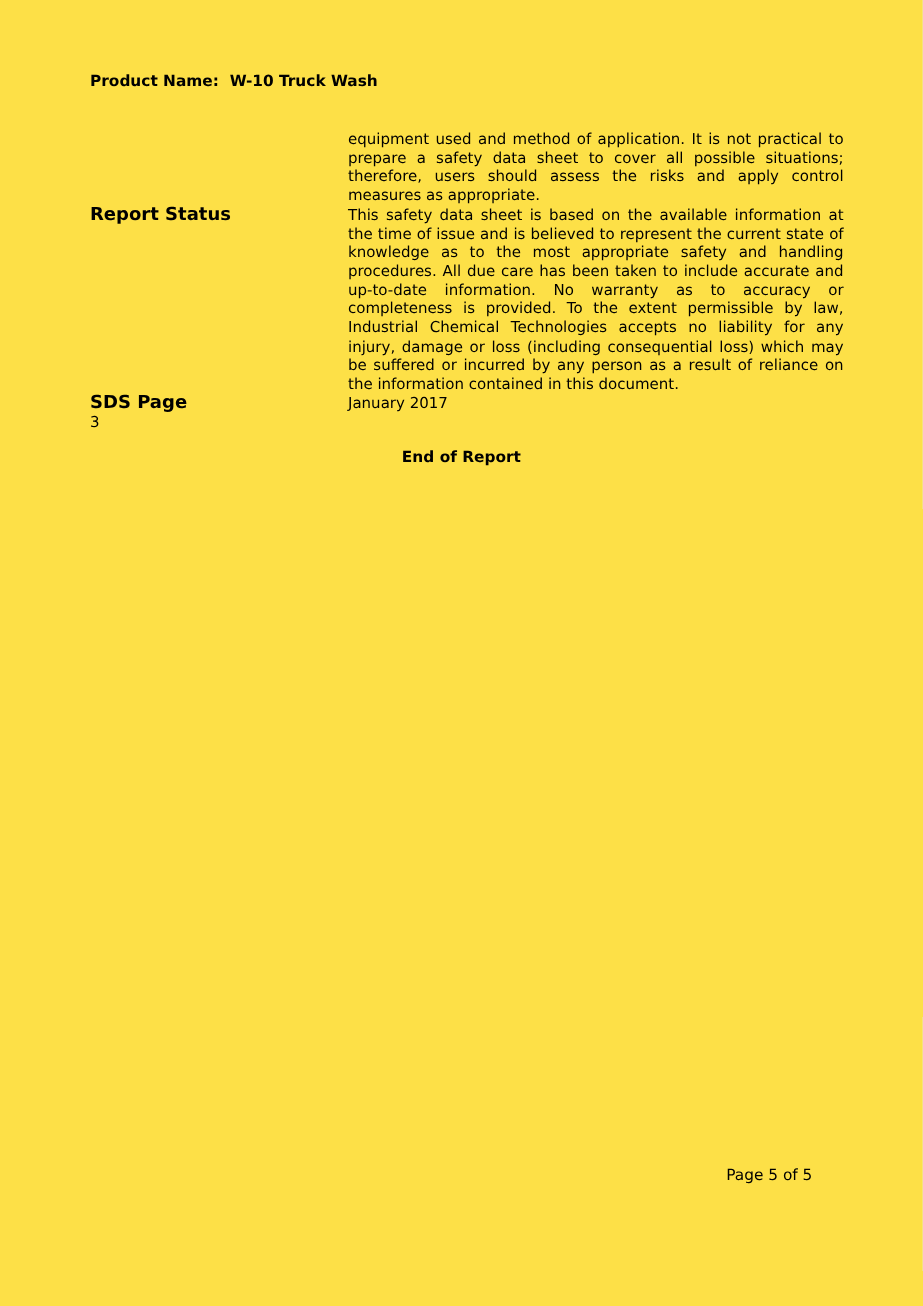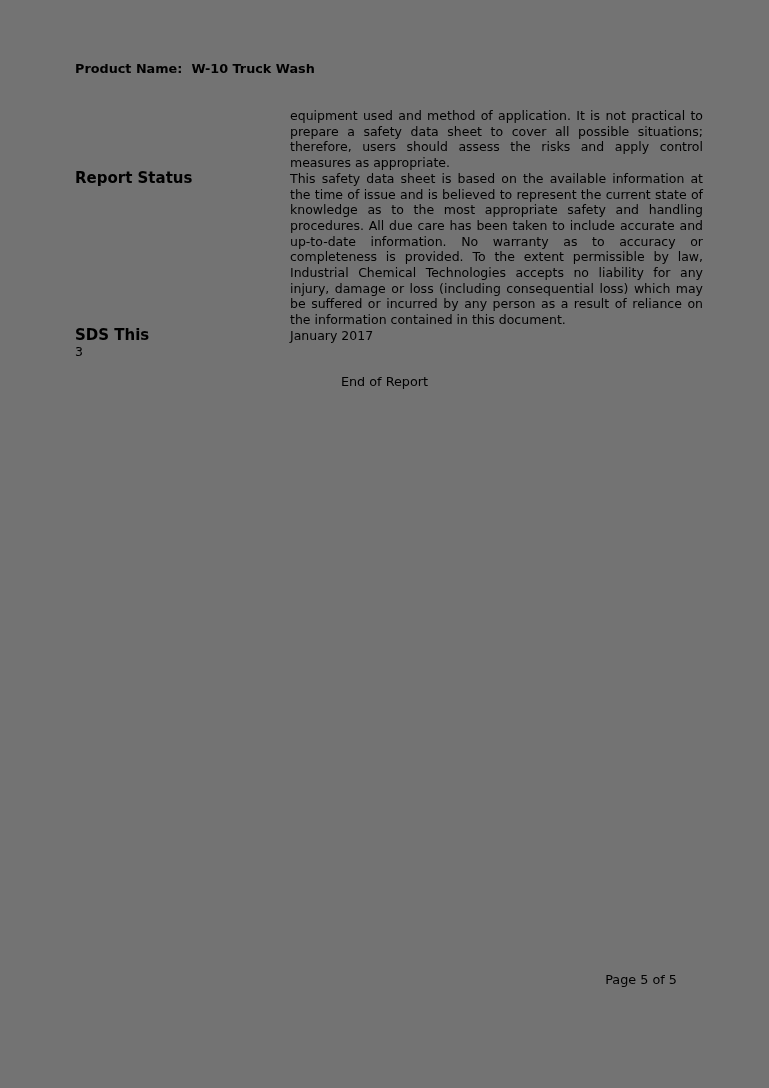--- a/index.html
+++ b/index.html
@@ -4,21 +4,21 @@
 <style>
   html, body {
     margin: 0;
     padding: 0;
     background: #e8e8e8;
   }
   .page {
     position: relative;
     width: 769px;
     height: 1088px;
-    background: #737373;
+    background: #fde047;
     font-family: "DejaVu Sans", "Liberation Sans", sans-serif;
     color: #000000;
     font-size: 12.5px;
     line-height: 15.7px;
     overflow: hidden;
   }
   .doc-header {
     position: absolute;
     top: 61px;
     left: 75px;
@@ -48,21 +48,21 @@
   .row .value {
     flex: 1 1 auto;
     width: 413px;
   }
   .value.justified {
     text-align: justify;
   }
   .end-marker {
     margin-top: 15px;
     text-align: center;
-    font-weight: normal;
+    font-weight: bold;
     font-size: 12.8px;
     
     width: 619px;
   }
   .doc-footer {
     position: absolute;
     top: 972px;
     right: 92px;
     font-size: 12.8px;
   }
@@ -82,21 +82,21 @@
       <div class="label"></div>
       <div class="value justified">equipment used and method of application.  It is not practical to prepare a safety data sheet to cover all possible situations; therefore, users should assess the risks and apply control measures as appropriate.</div>
     </div>
 
     <div class="row">
       <div class="label">Report Status</div>
       <div class="value justified">This safety data sheet is based on the available information at the time of issue and is believed to represent the current state of knowledge as to the most appropriate safety and handling procedures.  All due care has been taken to include accurate and up-to-date information.  No warranty as to accuracy or completeness is provided.  To the extent permissible by law, Industrial Chemical Technologies accepts no liability for any injury, damage or loss (including consequential loss) which may be suffered or incurred by any person as a result of reliance on the information contained in this document.</div>
     </div>
 
     <div class="row">
-      <div class="label">SDS This</div>
+      <div class="label">SDS Page</div>
       <div class="value">January 2017</div>
     </div>
 
     <div class="row">
       <div class="value">3</div>
     </div>
 
     <div class="end-marker">End of Report</div>
 
   </div>

